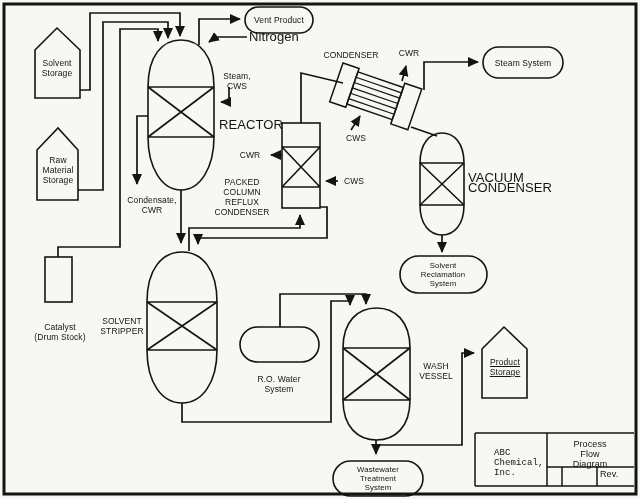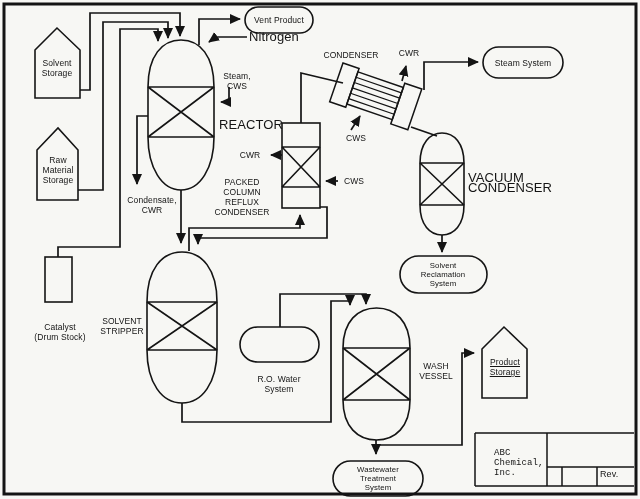--- a/index.html
+++ b/index.html
@@ -196,16 +196,18 @@
 <div class="lbl" style="left:152px;top:195px;">Condensate,
 CWR</div>
 <div class="lbl" style="left:250px;top:150px;">CWR</div>
 <div class="lbl" style="left:354px;top:176px;">CWS</div>
 <div class="lbl" style="left:356px;top:133px;">CWS</div>
 <div class="lbl" style="left:409px;top:48px;">CWR</div>
 
 <div class="lbl-left tb" style="left:494px;top:448px;font-family:Liberation Mono, monospace;">ABC
 Chemical,
 Inc.</div>
+<div class="lbl tb" style="left:590px;top:439px;">Process Flow
+Diagram</div>
 <div class="lbl-left tb" style="left:565px;top:498px;font-style:italic;">No.</div>
 <div class="lbl-left tb" style="left:600px;top:469px;text-align:center;">Rev.</div>
 
 </div>
 
 </body></html>

